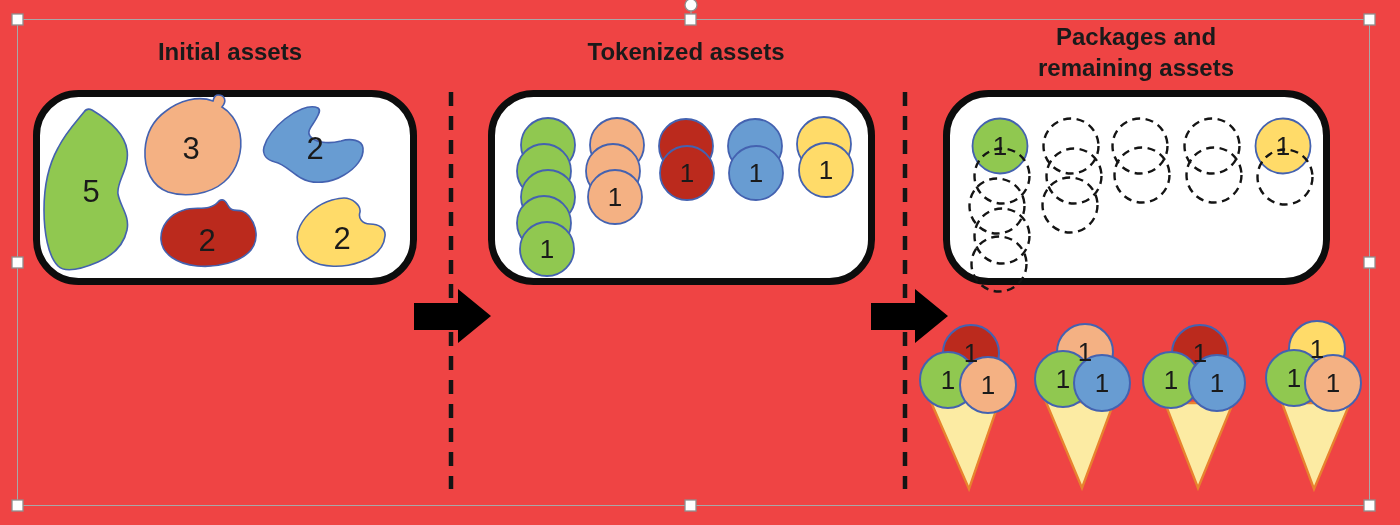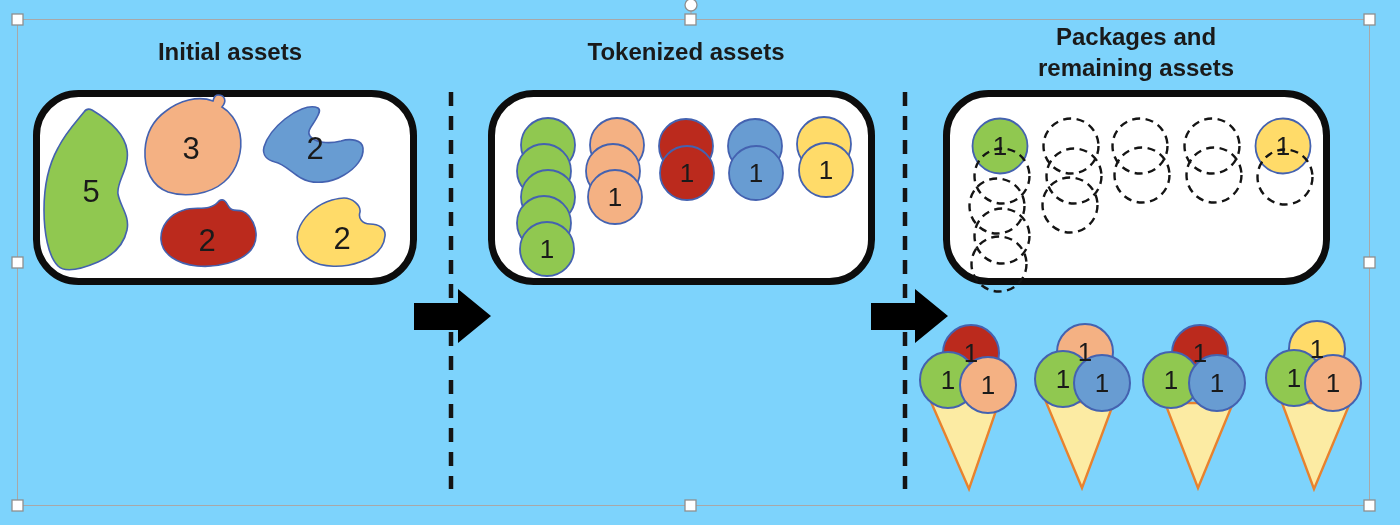--- a/index.html
+++ b/index.html
@@ -1,17 +1,17 @@
 <!DOCTYPE html>
 <html><head>
 <meta charset="utf-8">
 <style>
   html,body{margin:0;padding:0;background:#fff;}
   .canvas{
-    position:relative;width:1400px;height:525px;background:#7dd3fc;overflow:hidden;
+    position:relative;width:1400px;height:525px;background:#ef4444;overflow:hidden;
     font-family:"Liberation Sans",sans-serif;
   }
   svg text{font-family:"Liberation Sans",sans-serif;fill:#1a1a1a;}
   .panel-title{font-size:24px;font-weight:600;}
   .blob-num{font-size:31px;font-weight:500;}
   .token-num{font-size:26px;font-weight:500;}
 </style>
 </head>
 <body>
 

